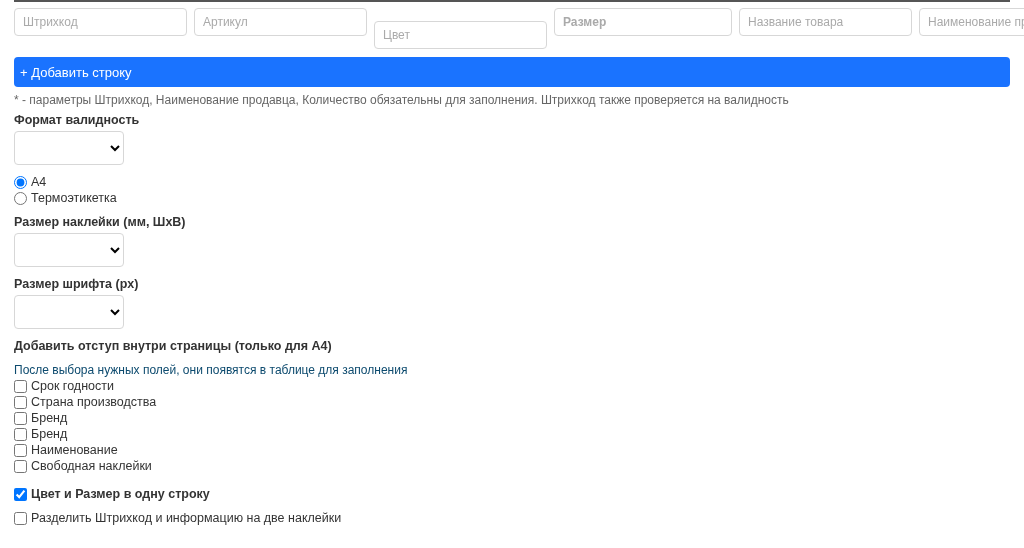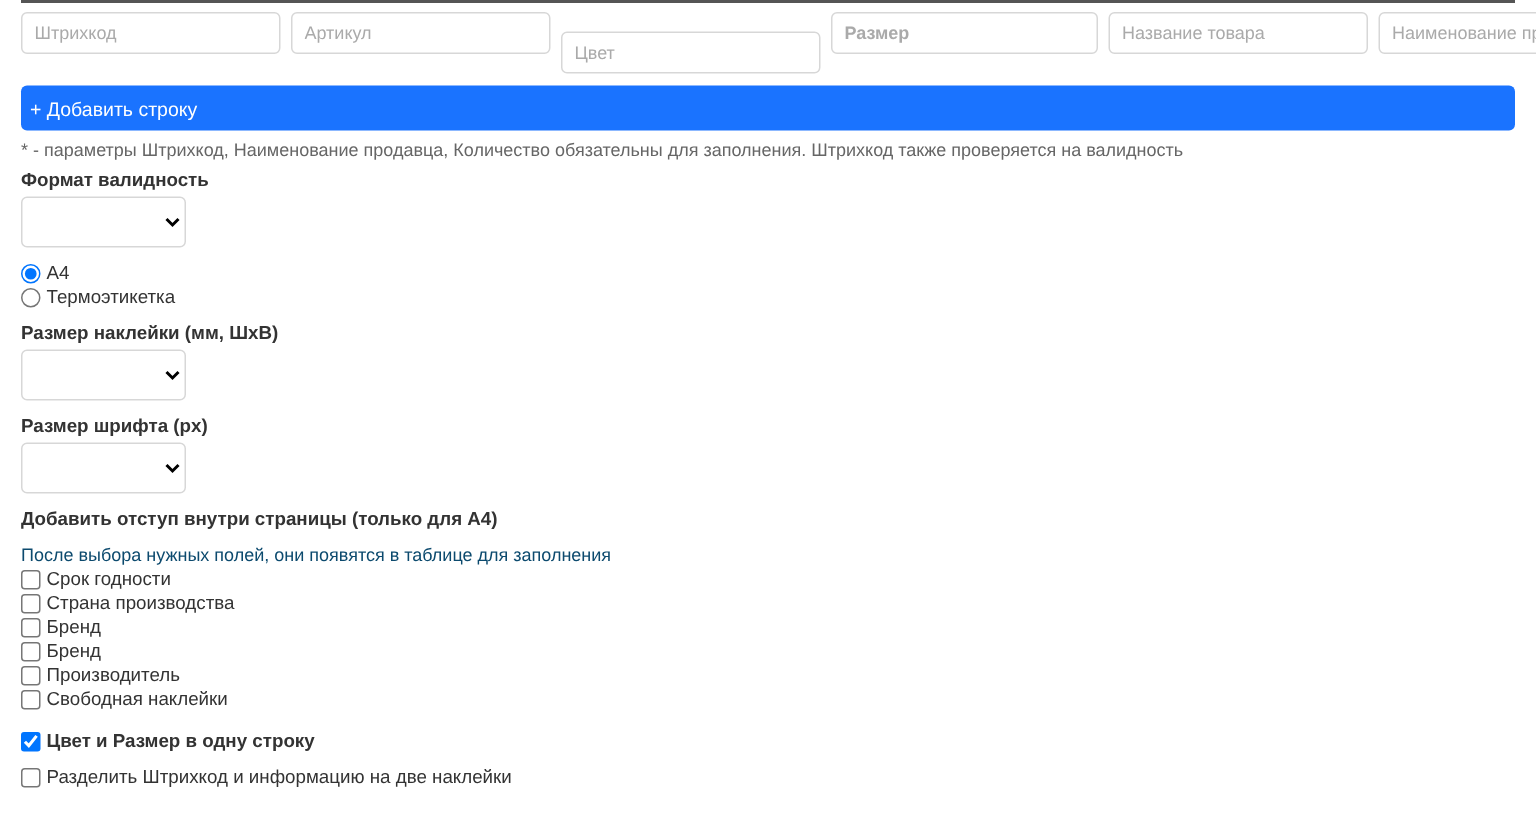--- a/index.html
+++ b/index.html
@@ -147,21 +147,21 @@
 <label class="check-row">
   <input type="checkbox" style="">
   <span>Бренд</span>
 </label>
 <label class="check-row">
   <input type="checkbox" style="">
   <span>Бренд</span>
 </label>
 <label class="check-row">
   <input type="checkbox" style="">
-  <span>Производитель</span>
+  <span>Наименование</span>
 </label>
 <label class="check-row">
   <input type="checkbox" style="">
   <span>Свободная наклейки</span>
 </label>
 
 <div style="height:10px"></div>
 
 <label class="check-row" style="font-weight:bold">
   <input type="checkbox" checked="" style="">

